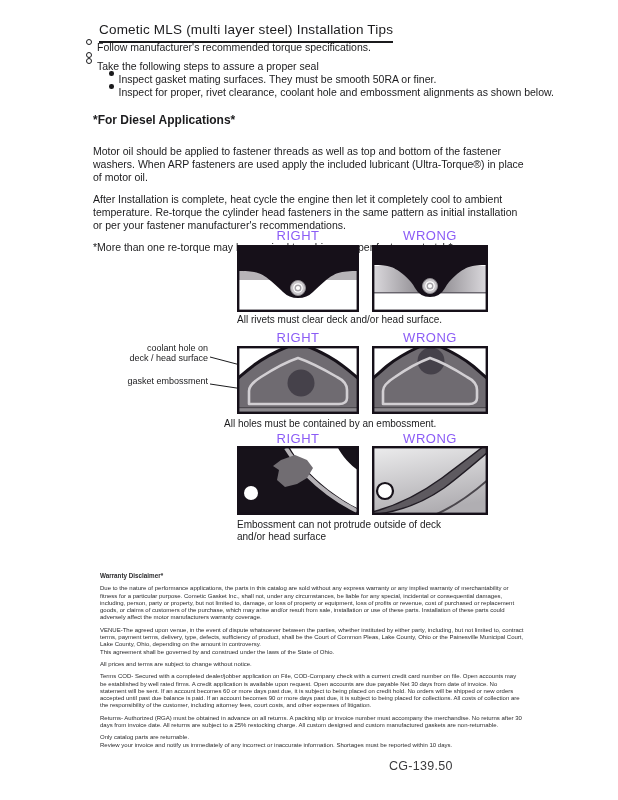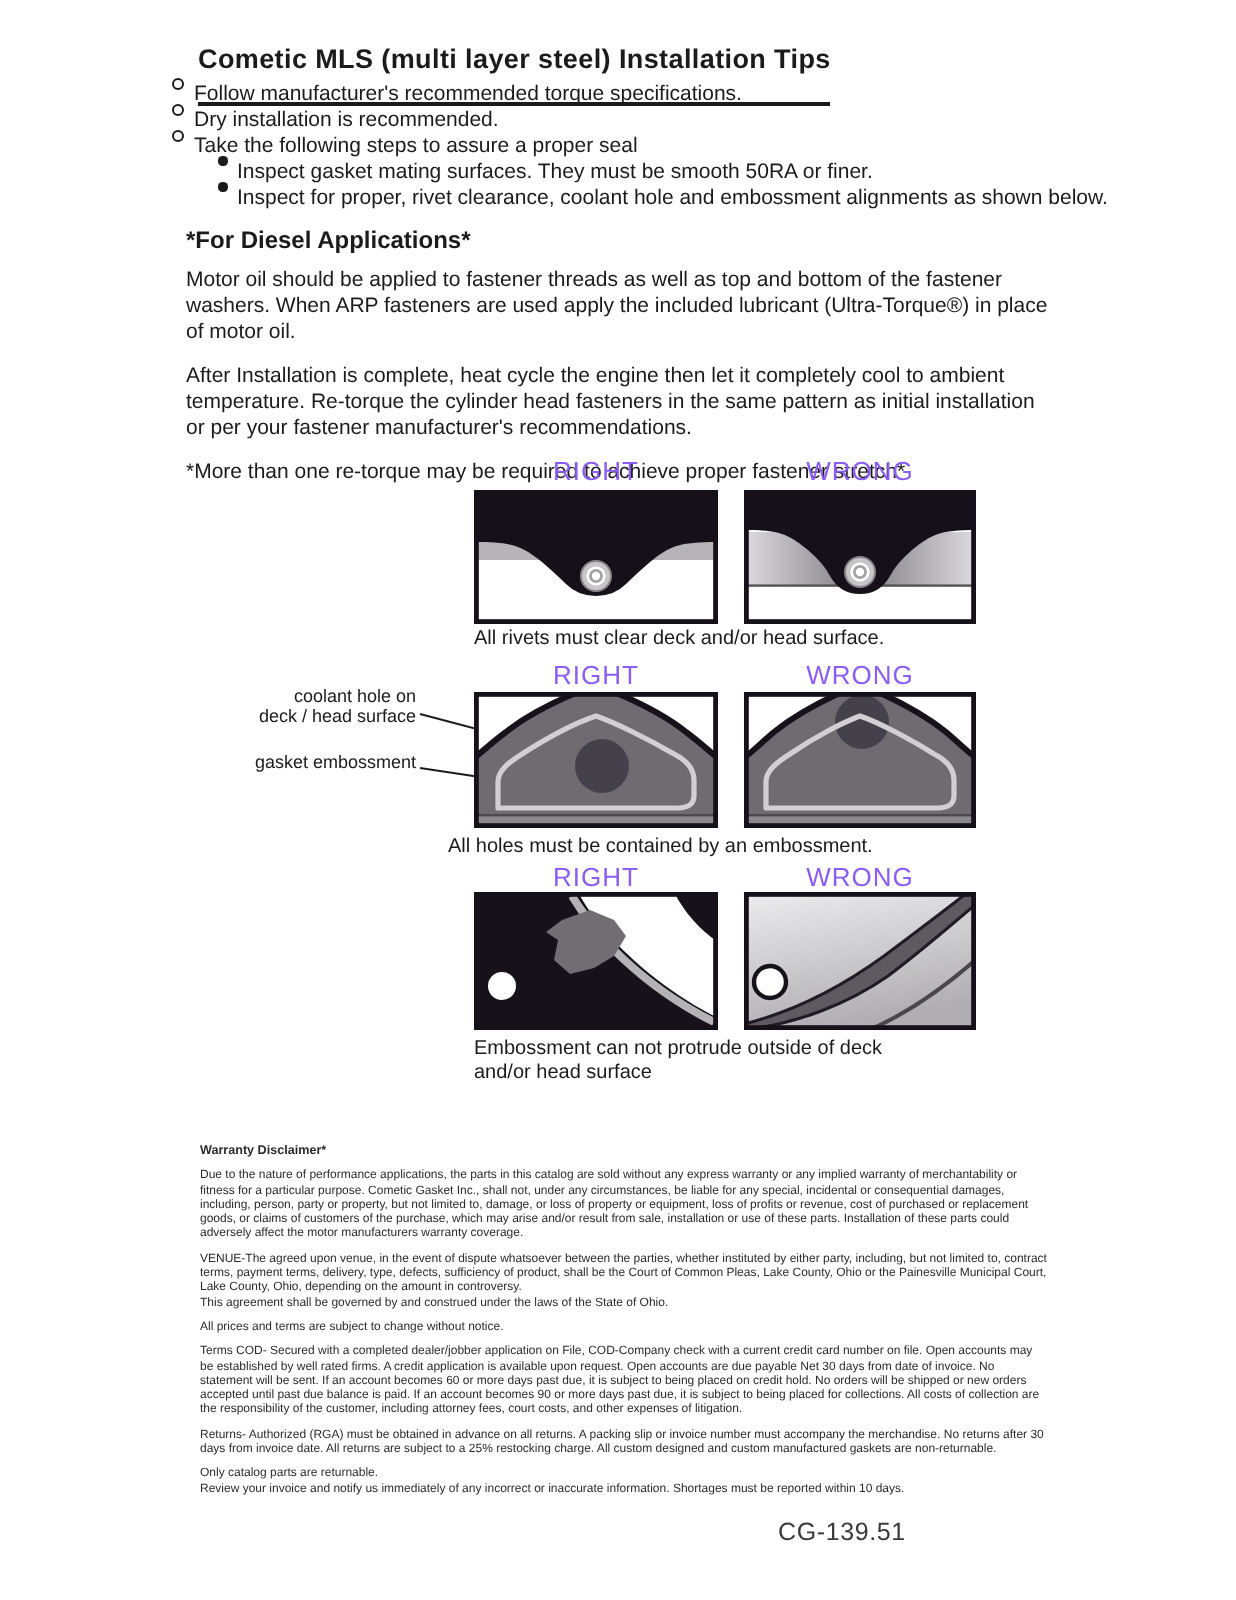--- a/index.html
+++ b/index.html
@@ -6,33 +6,33 @@
   body {
     width:618px; height:800px; position:relative; overflow:hidden;
     background:#ffffff; color:#1b1b1d;
     font-family:"Liberation Sans", sans-serif;
     -webkit-font-smoothing:antialiased;
   }
   .abs { position:absolute; }
 
   .title {
     left:99px; top:22px; margin:0;
-    font-size:13.5px; font-weight:bold; letter-spacing:.2px;
-    border-bottom:2px solid #1b1b1d; padding-bottom:14px;
+    font-size:13.5px; font-weight:normal; letter-spacing:.2px;
+    border-bottom:2px solid #1b1b1d; padding-bottom:4px;
   }
 
   .bullets { left:86px; top:41px; width:470px; font-size:10.5px; line-height:13px; }
   .b { display:flex; align-items:flex-start; }
   .marker { flex:none; display:inline-block; width:4px; height:4px; border-radius:50%; margin-right:5px; position:relative; top:-2px; }
   .circ { border:1px solid #1b1b1d; }
   .dot  { background:#1b1b1d; width:4.5px; height:4.5px; }
   .sub  { margin-left:23px; }
 
   .diesel { left:93px; top:113px; width:432px; }
-  .diesel h2 { margin:0 0 7px; font-size:12px; }
+  .diesel h2 { margin:0 0 18px; font-size:12px; }
   .diesel p  { margin:0 0 9px; font-size:10.5px; line-height:13px; }
 
   .dlabel { font-size:13px; letter-spacing:.5px; text-align:center; color:#8b5cf6; }
   .dcap   { font-size:10px; line-height:11.5px; white-space:pre-line; }
   .panel  { display:block; }
 
   .callout { font-size:9px; line-height:9.5px; text-align:right; white-space:pre-line; }
 
   .legal { left:100px; top:572px; width:424px; font-size:6px; line-height:7.3px; color:#2b2b2d; }
   .legal h3 { margin:0 0 6px; font-size:6.3px; }
@@ -47,21 +47,20 @@
 
   <h1 class="title abs">Cometic MLS (multi layer steel) Installation Tips</h1>
 
   <div class="bullets abs">
     <div class="b">
       <span class="marker circ"></span>
       <span>Follow manufacturer's recommended torque specifications.</span>
     </div>
     <div class="b">
       <span class="marker circ"></span>
-      <span>Dry installation is recommended.</span>
     </div>
     <div class="b">
       <span class="marker circ"></span>
       <span>Take the following steps to assure a proper seal</span>
     </div>
     <div class="b sub">
       <span class="marker dot"></span>
       <span>Inspect gasket mating surfaces.  They must be smooth 50RA or finer.</span>
     </div>
     <div class="b sub">
@@ -186,15 +185,15 @@
     <p>Due to the nature of performance applications, the parts in this catalog are sold without any express warranty or any implied warranty of merchantability or fitness for a particular purpose.  Cometic Gasket Inc., shall not, under any circumstances, be liable for any special, incidental or consequential damages, including, person, party or property, but not limited to, damage, or loss of property or equipment, loss of profits or revenue, cost of purchased or replacement goods, or claims of customers of the purchase, which may arise and/or result from sale, installation or use of these parts.  Installation of these parts could adversely affect the motor manufacturers warranty coverage.</p>
     <p>VENUE-The agreed upon venue, in the event of dispute whatsoever between the parties, whether instituted by either party, including, but not limited to, contract terms, payment terms, delivery, type, defects, sufficiency of product, shall be the Court of Common Pleas, Lake County, Ohio or the Painesville Municipal Court, Lake County, Ohio, depending on the amount in controversy.
 This agreement shall be governed by and construed under the laws of the State of Ohio.</p>
     <p>All prices and terms are subject to change without notice.</p>
     <p>Terms COD- Secured with a completed dealer/jobber application on File, COD-Company check with a current credit card number on file.  Open accounts may be established by well rated firms.  A credit application is available upon request.  Open accounts are due payable Net 30 days from date of invoice.  No statement will be sent.  If an account becomes 60 or more days past due, it is subject to being placed on credit hold.  No orders will be shipped or new orders accepted until past due balance is paid.  If an account becomes 90 or more days past due, it is subject to being placed for collections.  All costs of collection are the responsibility of the customer, including attorney fees, court costs, and other expenses of litigation.</p>
     <p>Returns- Authorized (RGA) must be obtained in advance on all returns.  A packing slip or invoice number must accompany the merchandise.  No returns after 30 days from invoice date.  All returns are subject to a 25% restocking charge.  All custom designed and custom manufactured gaskets are non-returnable.</p>
     <p>Only catalog parts are returnable.
 Review your invoice and notify us immediately of any incorrect or inaccurate information.  Shortages must be reported within 10 days.</p>
   </div>
 
-  <div class="pagecode abs">CG-139.51</div>
+  <div class="pagecode abs">CG-139.50</div>
 
 </div>
 
 </body></html>

